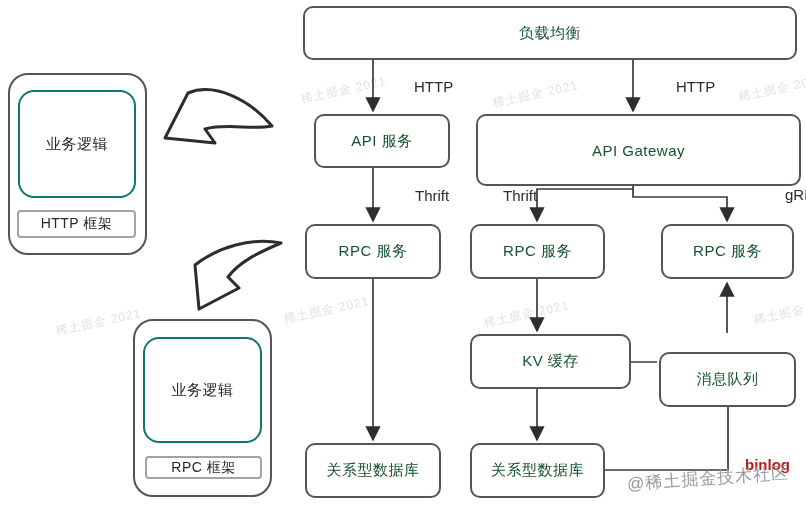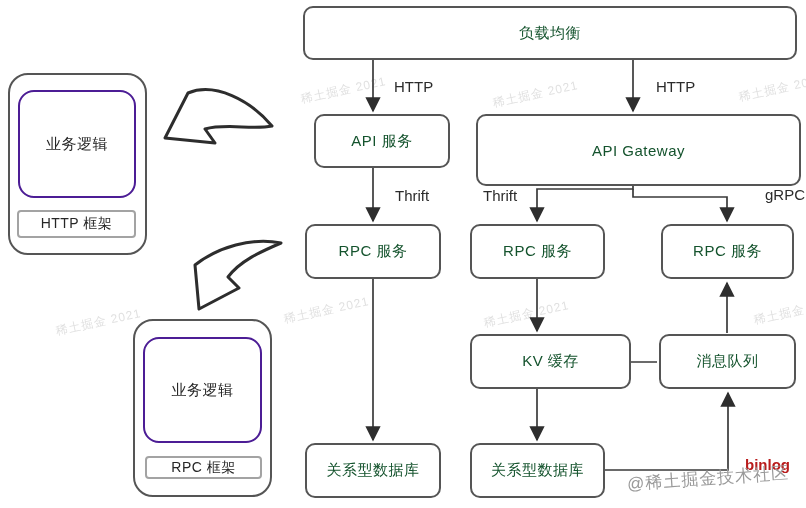--- a/index.html
+++ b/index.html
@@ -11,31 +11,31 @@
   .node{
     position:absolute;z-index:2;background:#ffffff;border:2px solid #555555;
     border-radius:10px;display:flex;align-items:center;justify-content:center;
     font-size:15px;letter-spacing:0.5px;color:#14532d;box-sizing:border-box;
   }
   .group-outer{
     position:absolute;z-index:2;background:#ffffff;border:2px solid #555555;
     border-radius:20px;box-sizing:border-box;
   }
   .group-inner{
-    position:absolute;z-index:3;background:#ffffff;border:2px solid #4c1d95;
+    position:absolute;z-index:3;background:#ffffff;border:2px solid #0f766e;
     border-radius:16px;display:flex;align-items:center;justify-content:center;
     font-size:15px;letter-spacing:0.5px;box-sizing:border-box;
   }
   .group-frame{
     position:absolute;z-index:3;background:#ffffff;border:2px solid #a3a3a3;
     border-radius:4px;display:flex;align-items:center;justify-content:center;
     font-size:14px;letter-spacing:0.5px;box-sizing:border-box;
   }
   .edge-label{
-    position:absolute;z-index:3;font-size:15px;color:#2b2b2b;white-space:nowrap;
+    position:absolute;z-index:3;font-size:15px;color:#2b2b2b;white-space:nowrap;margin-left:20px;
   }
   .binlog-label{
     position:absolute;z-index:3;font-size:15px;font-weight:bold;color:#b91c1c;white-space:nowrap;
   }
   .wm-tile{
     position:absolute;z-index:0;font-size:12px;color:rgba(145,145,145,0.28);
     white-space:nowrap;transform:rotate(-12deg);letter-spacing:1px;
   }
   .wm-credit{
     position:absolute;z-index:3;font-size:17px;color:#9a9a9a;white-space:nowrap;
@@ -80,21 +80,21 @@
   <span class="wm-tile" style="left:483px;top:306px">稀土掘金 2021</span>
   <span class="wm-tile" style="left:753px;top:303px">稀土掘金 2021</span>
 
   <div class="node" style="left:303px;top:6px;width:494px;height:54px">负载均衡</div>
   <div class="node" style="left:314px;top:114px;width:136px;height:54px">API 服务</div>
   <div class="node" style="left:476px;top:114px;width:325px;height:72px">API Gateway</div>
   <div class="node" style="left:305px;top:224px;width:136px;height:55px">RPC 服务</div>
   <div class="node" style="left:470px;top:224px;width:135px;height:55px">RPC 服务</div>
   <div class="node" style="left:661px;top:224px;width:133px;height:55px">RPC 服务</div>
   <div class="node" style="left:470px;top:334px;width:161px;height:55px">KV 缓存</div>
-  <div class="node" style="left:659px;top:334px;width:137px;height:55px">消息队列</div>
+  <div class="node" style="left:659px;top:352px;width:137px;height:55px">消息队列</div>
   <div class="node" style="left:305px;top:443px;width:136px;height:55px">关系型数据库</div>
   <div class="node" style="left:470px;top:443px;width:135px;height:55px">关系型数据库</div>
 
   <span class="edge-label" style="left:394px;top:78px">HTTP</span>
   <span class="edge-label" style="left:656px;top:78px">HTTP</span>
   <span class="edge-label" style="left:395px;top:187px">Thrift</span>
   <span class="edge-label" style="left:483px;top:187px">Thrift</span>
   <span class="edge-label" style="left:765px;top:186px">gRPC</span>
   <span class="binlog-label" style="left:745px;top:456px">binlog</span>
 

